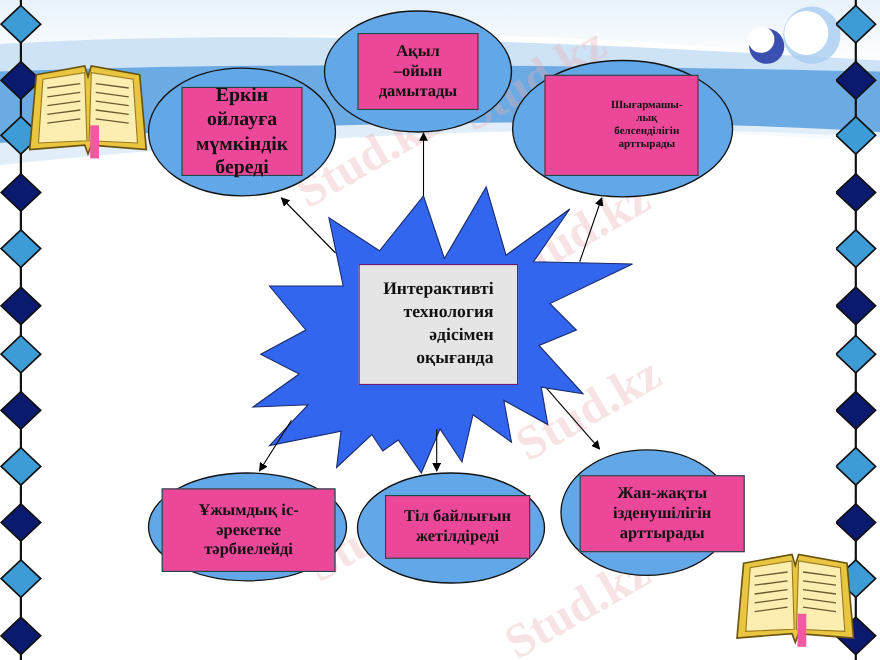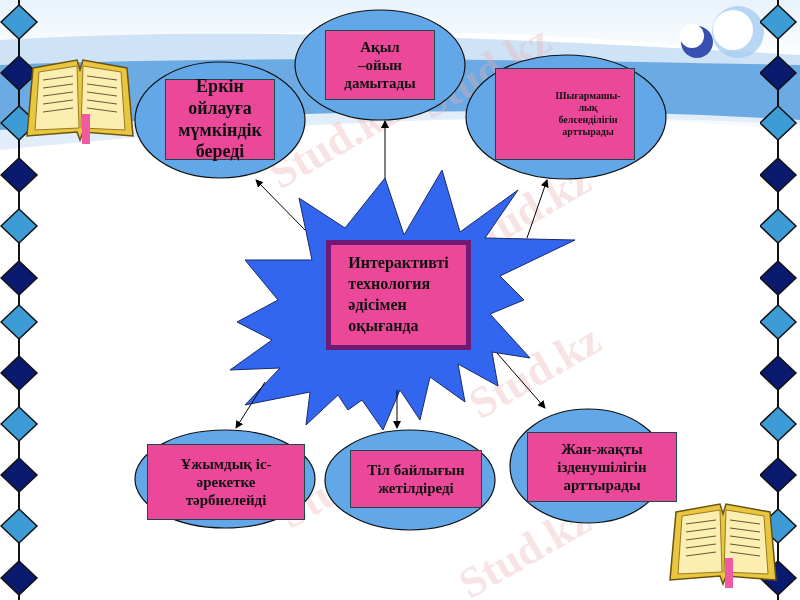--- a/index.html
+++ b/index.html
@@ -4,22 +4,22 @@
 <style>
   html, body { margin:0; padding:0; }
   body { width:800px; height:600px; overflow:hidden; position:relative; background:#ffffff;
          font-family:"Liberation Serif", "DejaVu Serif", serif; }
   .bg { position:absolute; inset:0; }
   .diamond-col { position:absolute; top:0; width:40px; height:600px; }
   .node-box { position:absolute; background:#ec4899; border:1.5px solid #1a4a4a;
               display:flex; align-items:center; justify-content:center; text-align:center;
               font-weight:bold; color:#111; box-sizing:border-box; white-space:pre-line;
               line-height:1.2; }
-  .center-box { position:absolute; background:#ec4899; border:5px solid #701a75;
-              display:flex; align-items:center; justify-content:center; text-align:left;
+  .center-box { position:absolute; background:#e5e5e5; border:1px solid #701a75;
+              display:flex; align-items:center; justify-content:center; text-align:right;
               font-weight:bold; color:#111; box-sizing:border-box; white-space:pre-line;
               font-size:16px; line-height:1.3; }
   .book { position:absolute; }
   svg { position:absolute; left:0; top:0; }
 </style>
 </head>
 <body>
 
 <svg class="bg" width="800" height="600" viewBox="0 0 800 600">
   <defs>

